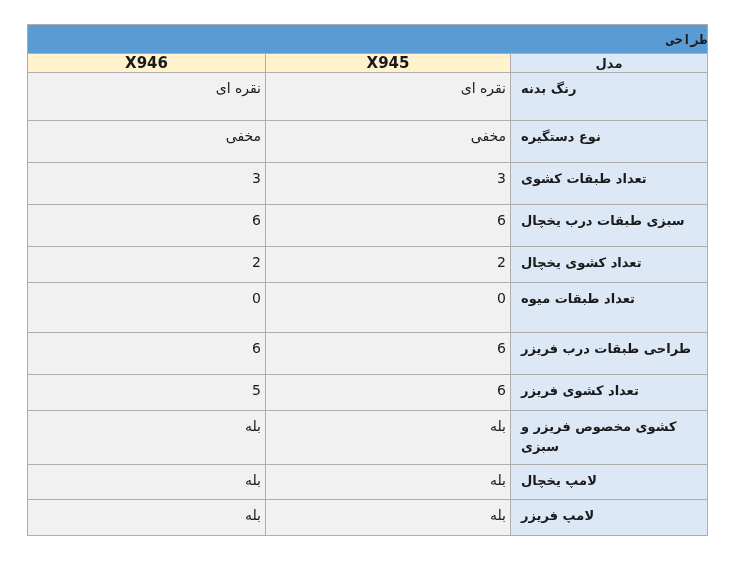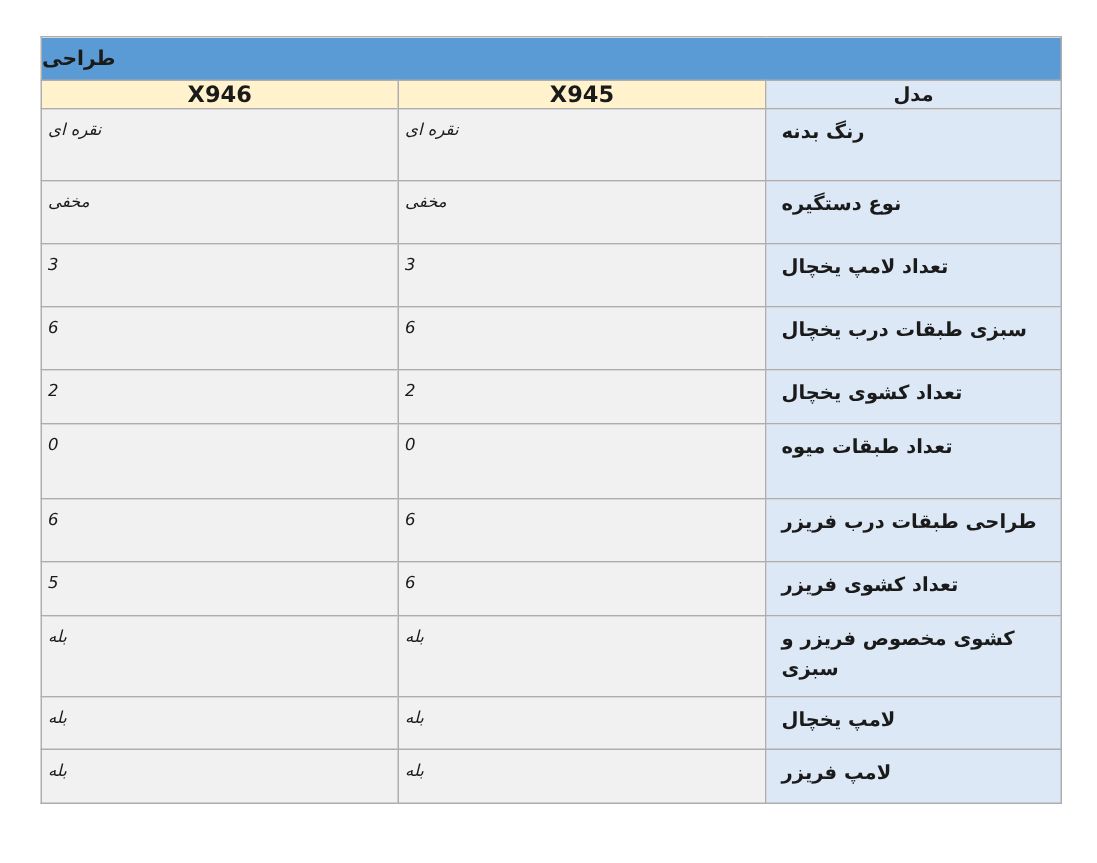--- a/index.html
+++ b/index.html
@@ -23,22 +23,23 @@
     padding: 0;
     overflow: hidden;
   }
 
   
   tr.title-row th {
     background: var(--title-bg, #5b9bd5);
     height: 29px;
     font-size: 13.5px;
     font-weight: bold;
-    text-align: left;
+    text-align: right;
     vertical-align: middle;
+    font-family: Liberation Mono, monospace;
   }
 
   
   tr.model-row th { height: 16px; text-align: center; vertical-align: middle; }
   th.model-cell {
     background: var(--model-bg, #fff2cc);
     font-size: 15px;
     font-weight: bold;
   }
   th.model-label {
@@ -53,26 +54,25 @@
     font-size: 13px;
     font-weight: bold;
     text-align: left;
     vertical-align: top;
     padding: 6px 10px 0 10px;
     line-height: 1.55;
     white-space: pre-line;
   }
   td.value-cell {
     background: var(--value-bg, #f1f1f1);
-    font-size: 11px;
-    text-align: left;
+    font-size: 14px;
+    text-align: right;
     vertical-align: top;
     padding: 6px 4px 0 4px;
     line-height: 1.4;
-    font-style: italic;
   }
 
   
   tbody tr { height: 42px; }
   tbody tr:nth-child(1)  { height: 48px; }
   tbody tr:nth-child(5)  { height: 36px; }
   tbody tr:nth-child(6)  { height: 50px; }
   tbody tr:nth-child(8)  { height: 36px; }
   tbody tr:nth-child(9)  { height: 54px; }
   tbody tr:nth-child(10) { height: 35px; }
@@ -105,21 +105,21 @@
     <td class="value-cell">نقره ای</td>
   </tr>
 
   <tr class="spec-row">
     <td class="label-cell">نوع دستگیره</td>
     <td class="value-cell">مخفی</td>
     <td class="value-cell">مخفی</td>
   </tr>
 
   <tr class="spec-row">
-    <td class="label-cell">تعداد لامپ یخچال</td>
+    <td class="label-cell">تعداد طبقات کشوی</td>
     <td class="value-cell">3</td>
     <td class="value-cell">3</td>
   </tr>
 
   <tr class="spec-row">
     <td class="label-cell">سبزی طبقات درب یخچال</td>
     <td class="value-cell">6</td>
     <td class="value-cell">6</td>
   </tr>
 

